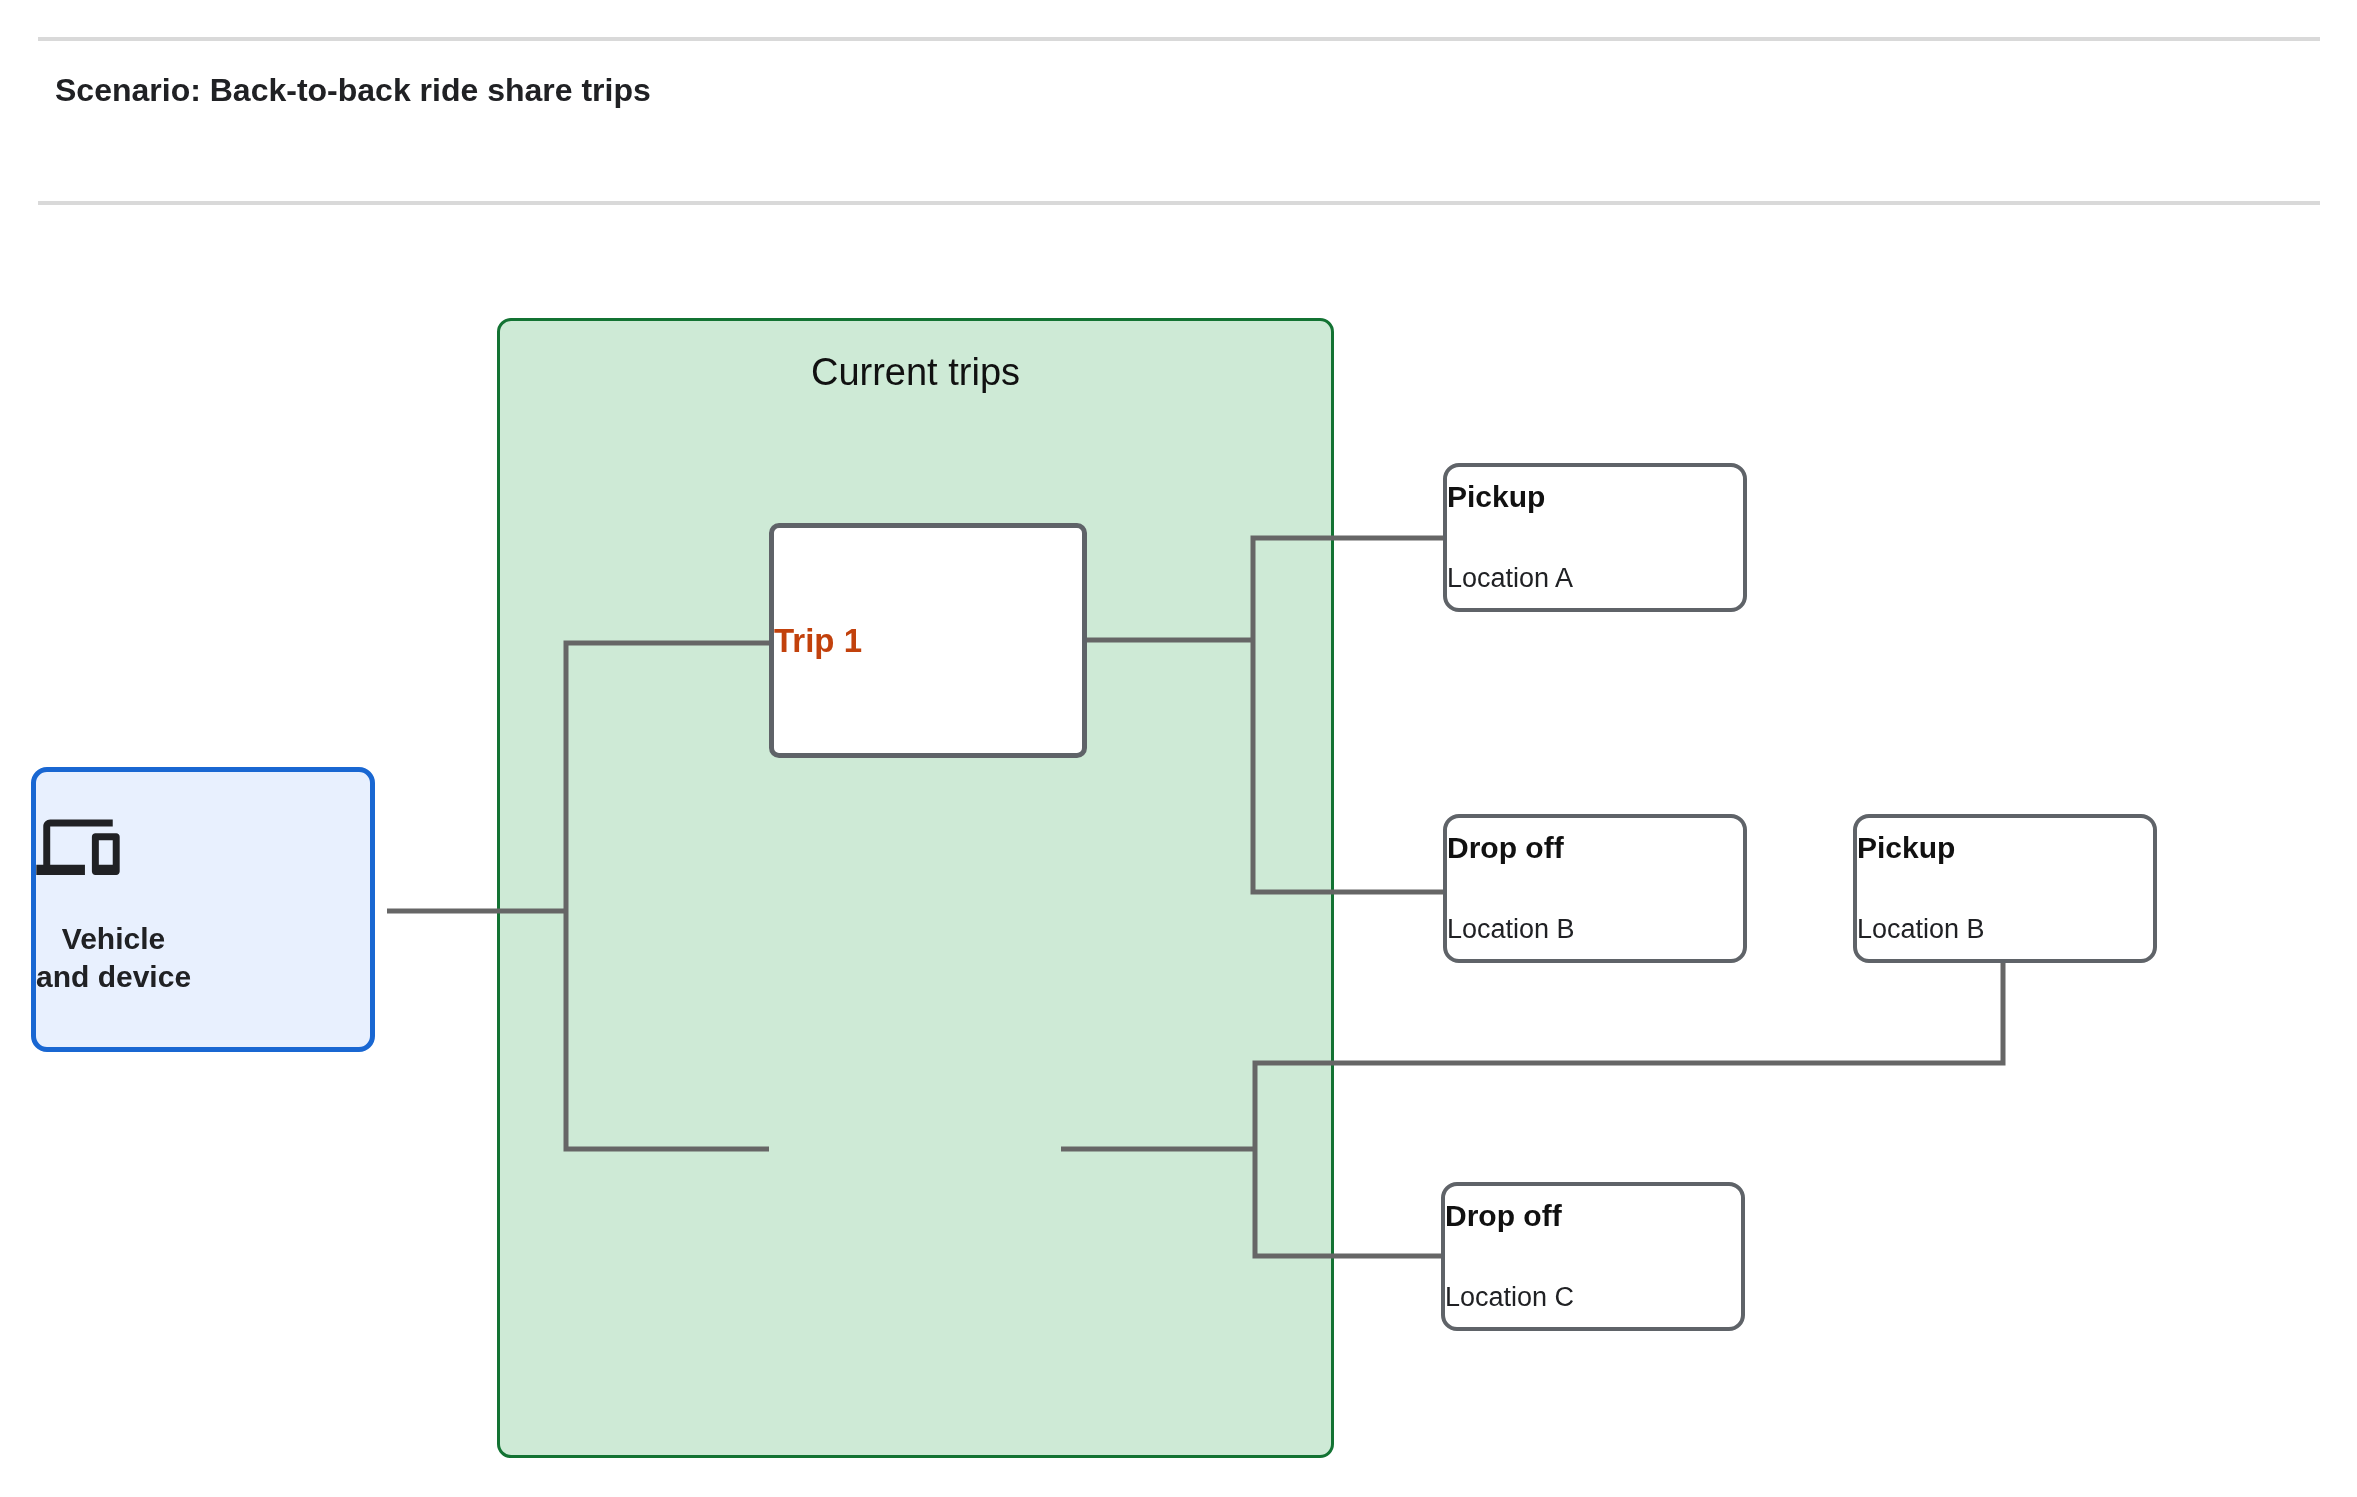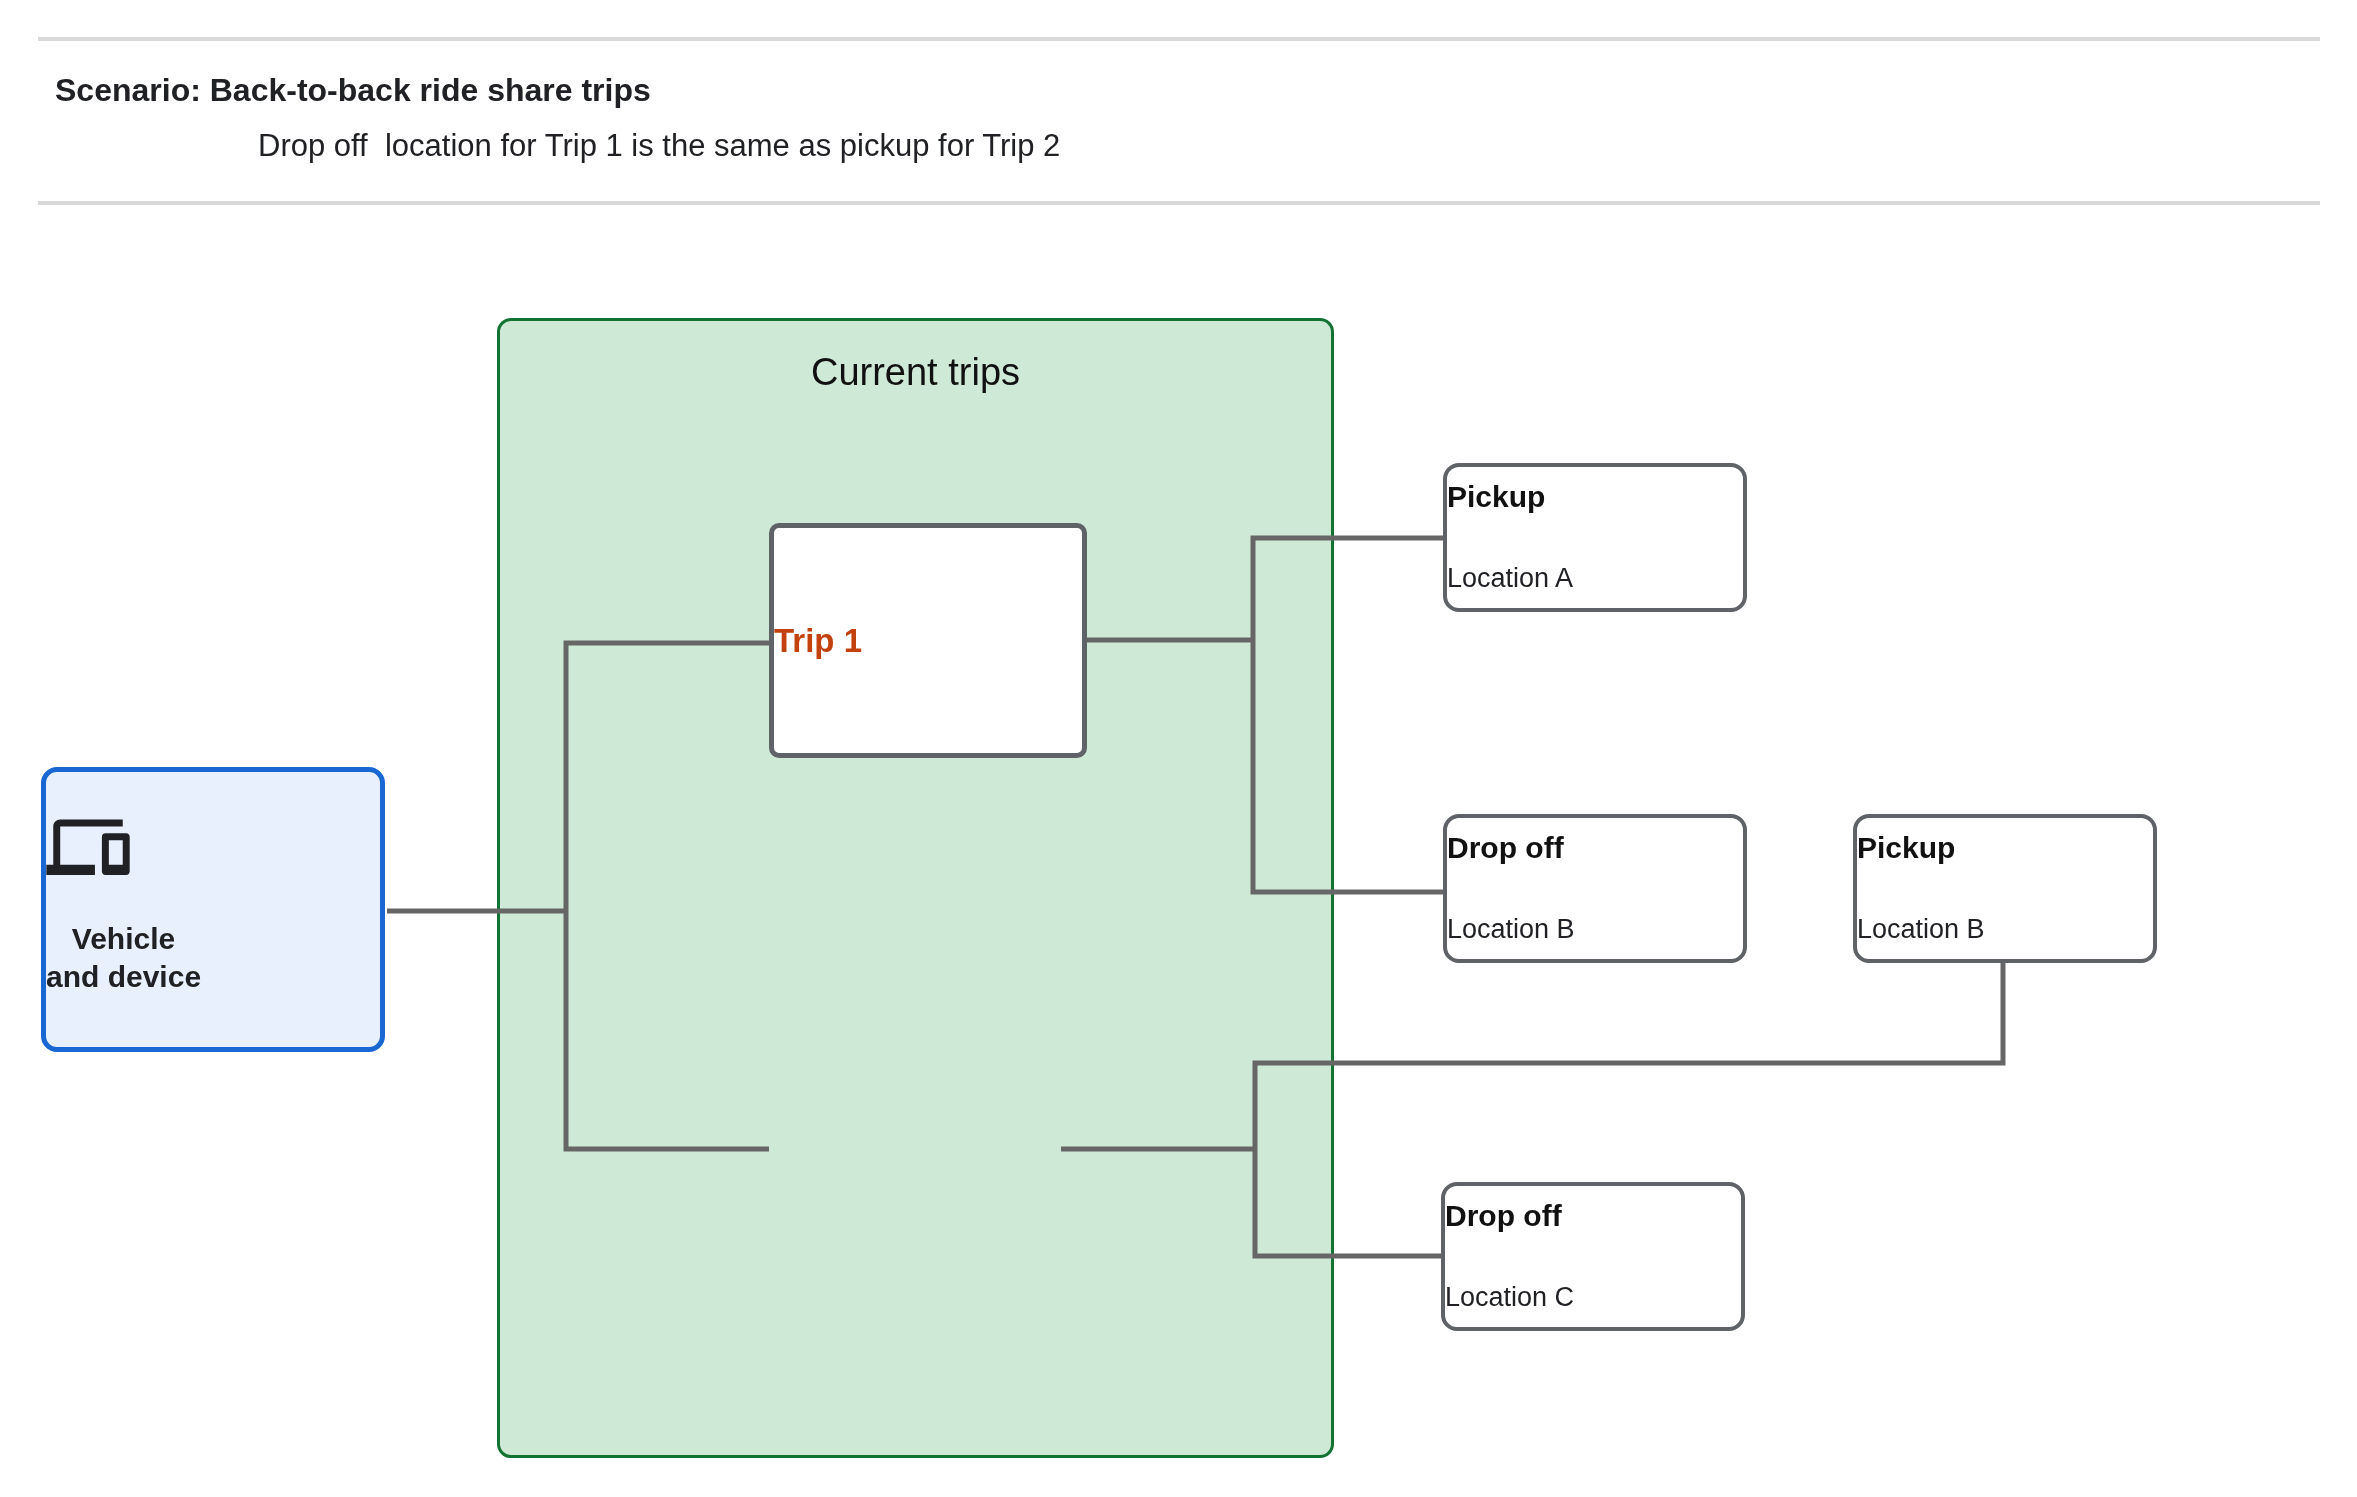--- a/index.html
+++ b/index.html
@@ -55,39 +55,38 @@
   .node-waypoint{
     width:304px;height:149px;border-width:4px;border-radius:16px;
   }
   .wp-type{font-size:30px;font-weight:bold;color:#111111;line-height:1.2;}
   .wp-location{font-size:27px;font-weight:normal;color:#202124;line-height:1.25;margin-top:47px;}
   .pickup-a{left:1443px;top:463px;}
   .dropoff-b{left:1443px;top:814px;}
   .pickup-b{left:1853px;top:814px;}
   .dropoff-c{left:1441px;top:1182px;}
   .node-vehicle{
-    left:41px;top:767px;width:344px;height:285px;
+    left:31px;top:767px;width:344px;height:285px;
     background:#e8f0fe;border:5px solid #1967d2;border-radius:16px;
     justify-content:flex-start;padding-top:44px;
   }
   .vehicle-label{
     margin-top:38px;font-size:30px;font-weight:bold;
     line-height:1.25;color:#202124;
   }
   .devices-icon{display:block;}
 </style>
 </head>
 <body>
 
 <div class="canvas">
 
   <div class="rule rule-top"></div>
 
   <div class="title">Scenario: Back-to-back ride share trips</div>
-  <div class="subtitle">Drop off  location for Trip 1 is the same as pickup for Trip 2</div>
 
   <div class="rule rule-bottom"></div>
 
   <div class="region region-green">
     <div class="region-title">Current trips</div>
   </div>
 
 
   <svg class="connectors" width="2357" height="1497" viewBox="0 0 2357 1497">
     <g fill="none" stroke="#666666" stroke-width="5">

